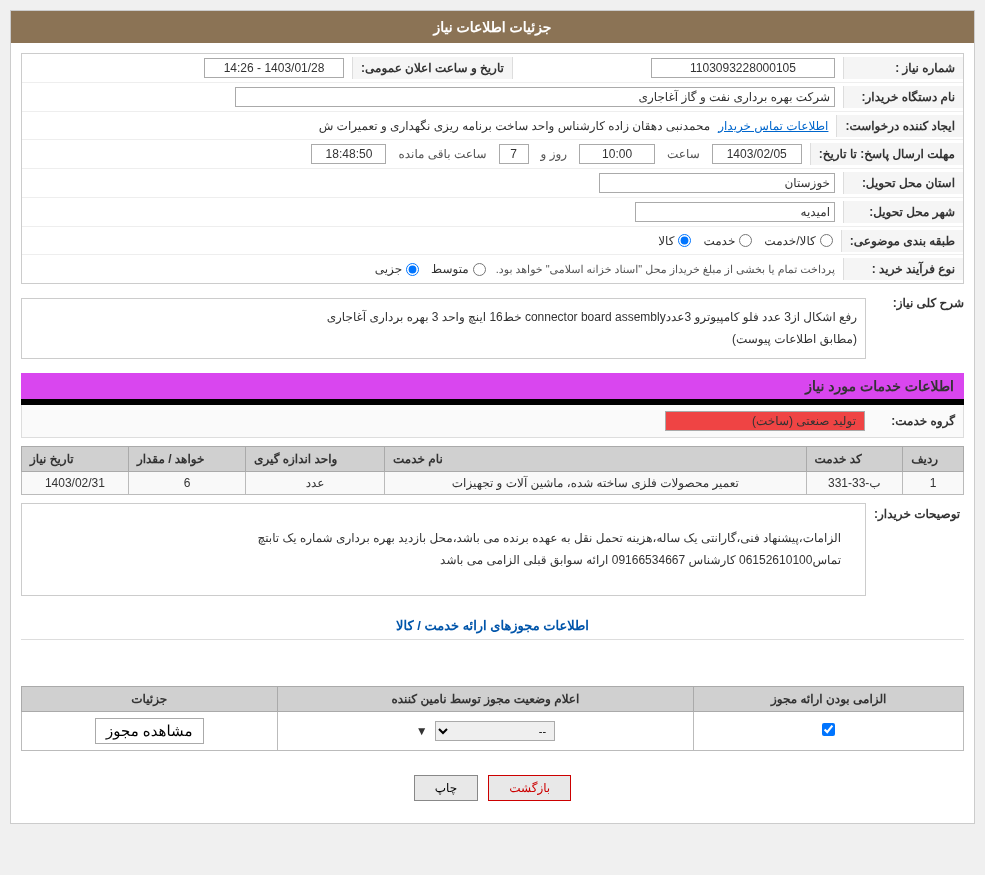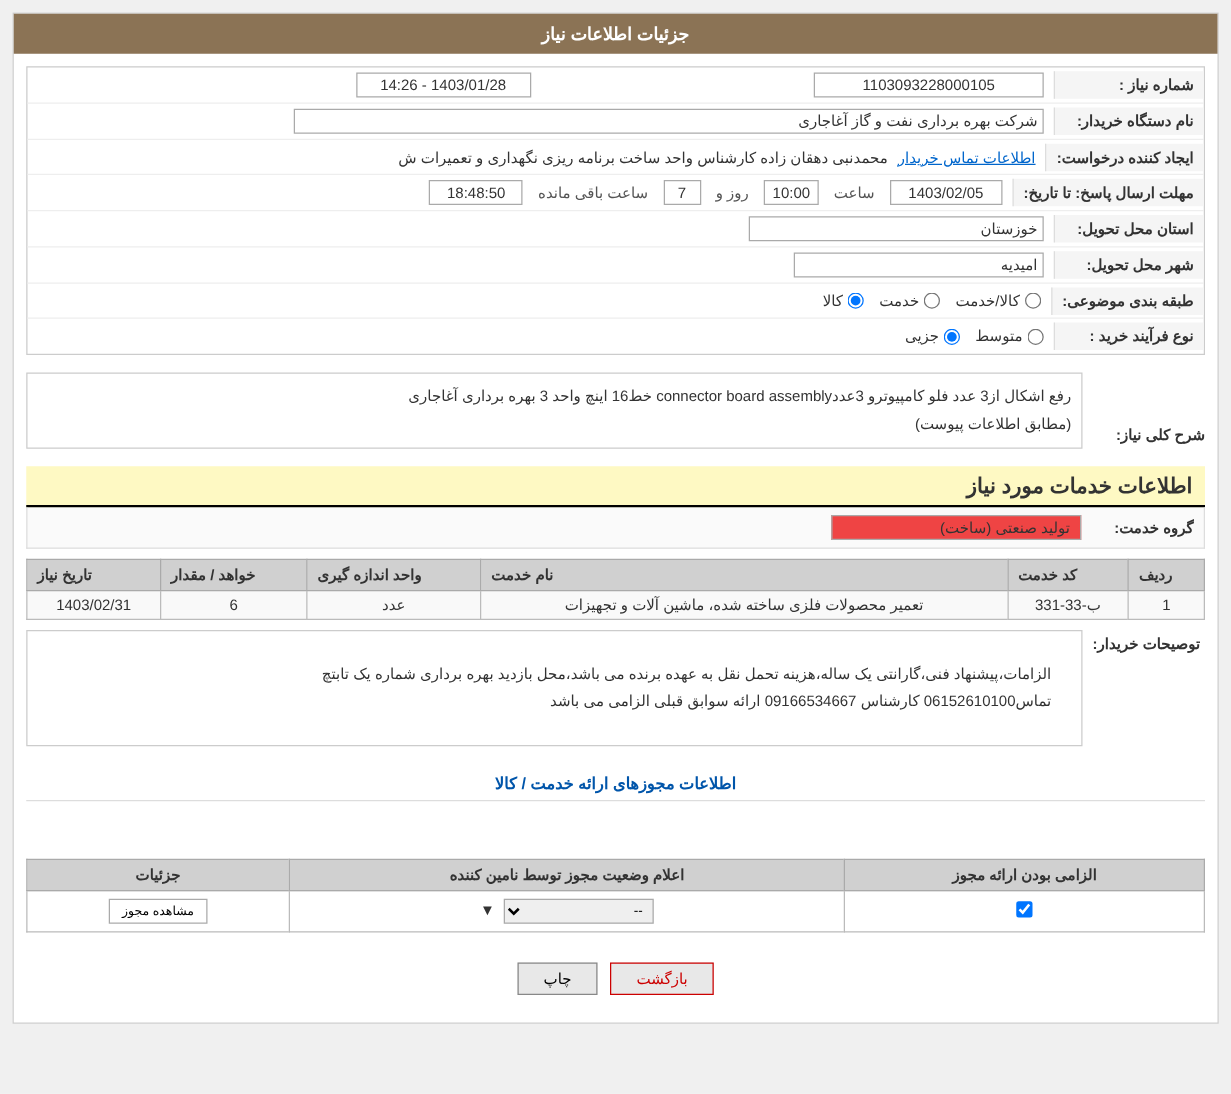--- a/index.html
+++ b/index.html
@@ -79,25 +79,25 @@
       display: flex;
       gap: 12px;
       align-items: center;
     }
     .radio-item {
       display: flex;
       align-items: center;
       gap: 4px;
     }
     .section-title {
-      background: #fef9c3;
-      border-bottom: 2px solid #000000;
+      background: #d946ef;
+      border-bottom: 6px solid #000000;
       padding: 5px 10px;
       font-weight: bold;
-      font-size: 17px;
+      font-size: 14px;
     }
     .desc-box {
       background: #fff;
       border: 1px solid #ccc;
       padding: 8px;
       min-height: 55px;
       text-align: right;
       line-height: 1.8;
       margin: 6px 0;
       font-size: 12px;
@@ -172,21 +172,21 @@
     table.permit-table td {
       border: 1px solid #bbb;
       padding: 6px 8px;
       text-align: center;
     }
     .btn-view {
       background: #fff;
       border: 1px solid #aaa;
       padding: 3px 10px;
       cursor: pointer;
-      font-size: 10px;
+      font-size: 15px;
       font-family: Tahoma, Arial, sans-serif;
     }
     .select-box {
       border: 1px solid #aaa;
       padding: 2px 4px;
       font-size: 11px;
       font-family: Tahoma, Arial, sans-serif;
       min-width: 120px;
     }
     .checkbox-cell {
@@ -226,20 +226,21 @@
 
     <div class="content-area">
 
       <div class="info-section">
 
         <div class="info-row">
           <div class="label-cell">شماره نیاز :</div>
           <div class="value-cell" style="flex:1;">
             <span class="input-box input-wide" style="display:inline-block; width:184px; text-align:center;">1103093228000105</span>
           </div>
+          <div class="label-cell" style="border-right:1px solid #ddd;">تاریخ و ساعت اعلان عمومی:</div>
           <div class="value-cell" style="min-width:160px;">
             <span class="input-box" style="width:140px; text-align:center;">1403/01/28 - 14:26</span>
           </div>
         </div>
 
         <div class="info-row">
           <div class="label-cell">نام دستگاه خریدار:</div>
           <div class="value-cell">
             <span class="input-box" style="width:100%; max-width:600px; display:block;">شرکت بهره برداری نفت و گاز آغاجاری</span>
           </div>
@@ -251,21 +252,21 @@
             <span class="link-blue">اطلاعات تماس خریدار</span>
             <span>محمدنبی دهقان زاده کارشناس واحد ساخت برنامه ریزی نگهداری  و تعمیرات ش</span>
           </div>
         </div>
 
         <div class="info-row">
           <div class="label-cell" style="min-width:140px;">مهلت ارسال پاسخ: تا تاریخ:</div>
           <div class="value-cell" style="display:flex; align-items:center; gap:6px; flex-wrap:nowrap;">
             <span class="input-box" style="width:90px; text-align:center;">1403/02/05</span>
             <span class="inline-label">ساعت</span>
-            <span class="input-box" style="width:44px; text-align:center;">10:00</span>
+            <span class="input-box" style="width:76px; text-align:center;">10:00</span>
             <span class="inline-label">روز و</span>
             <span class="input-box" style="width:30px; text-align:center;">7</span>
             <span class="inline-label">ساعت باقی مانده</span>
             <span class="input-box" style="width:75px; text-align:center;">18:48:50</span>
           </div>
         </div>
 
         <div class="info-row">
           <div class="label-cell">استان محل تحویل:</div>
           <div class="value-cell">
@@ -296,37 +297,38 @@
                 <input type="radio" name="category" checked="" style="">
                 <span>کالا</span>
               </div>
             </div>
           </div>
         </div>
 
         <div class="info-row">
           <div class="label-cell">نوع فرآیند خرید :</div>
           <div class="value-cell" style="display:flex; align-items:center; gap:10px; flex-wrap:wrap;">
+            <span style="color:#555; font-size:11px;">پرداخت تمام یا بخشی از مبلغ خریداز محل "اسناد خزانه اسلامی" خواهد بود.</span>
             <div class="radio-group">
               <div class="radio-item">
                 <input type="radio" name="purchase" style="">
                 <span>متوسط</span>
               </div>
               <div class="radio-item">
                 <input type="radio" name="purchase" checked="" style="">
                 <span>جزیی</span>
               </div>
             </div>
           </div>
         </div>
       </div>
 
       <div style="margin-bottom:8px;">
         <div style="display:flex; align-items:flex-start; gap:8px;">
-          <div style="font-weight:bold; min-width:90px; padding-top:4px; margin-top:45px;">شرح کلی نیاز:</div>
+          <div style="font-weight:bold; min-width:90px; padding-top:4px; ">شرح کلی نیاز:</div>
           <div class="desc-box" style="flex:1;">
             <span style="white-space:pre-line;">رفع اشکال از3 عدد فلو کامپیوترو 3عددconnector board assembly خط16 اینچ واحد 3 بهره برداری آغاجاری
 (مطابق اطلاعات پیوست)</span>
           </div>
         </div>
       </div>
 
       <div class="section-title">اطلاعات خدمات مورد نیاز</div>
       <div class="service-info-section">
         <div class="group-row" style="padding: 6px 8px; border: 1px solid #ddd; border-top:none; background:#fafafa;">

